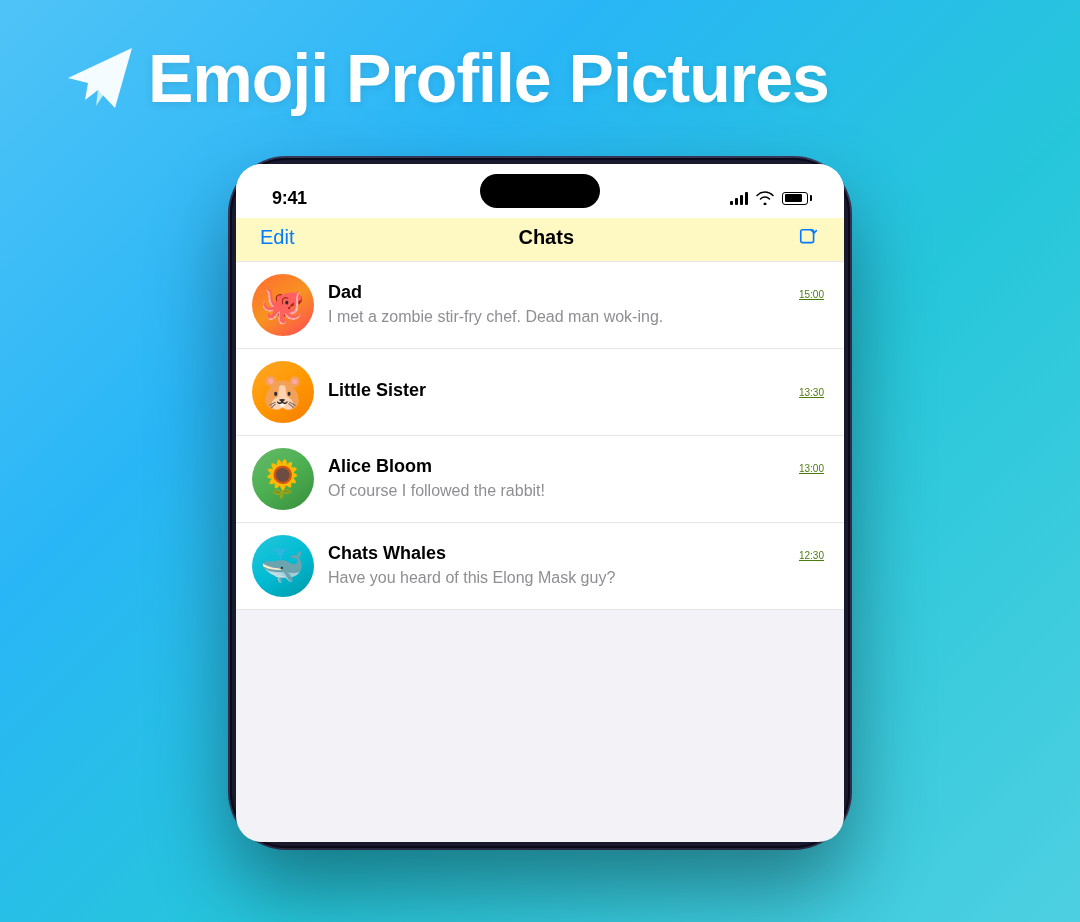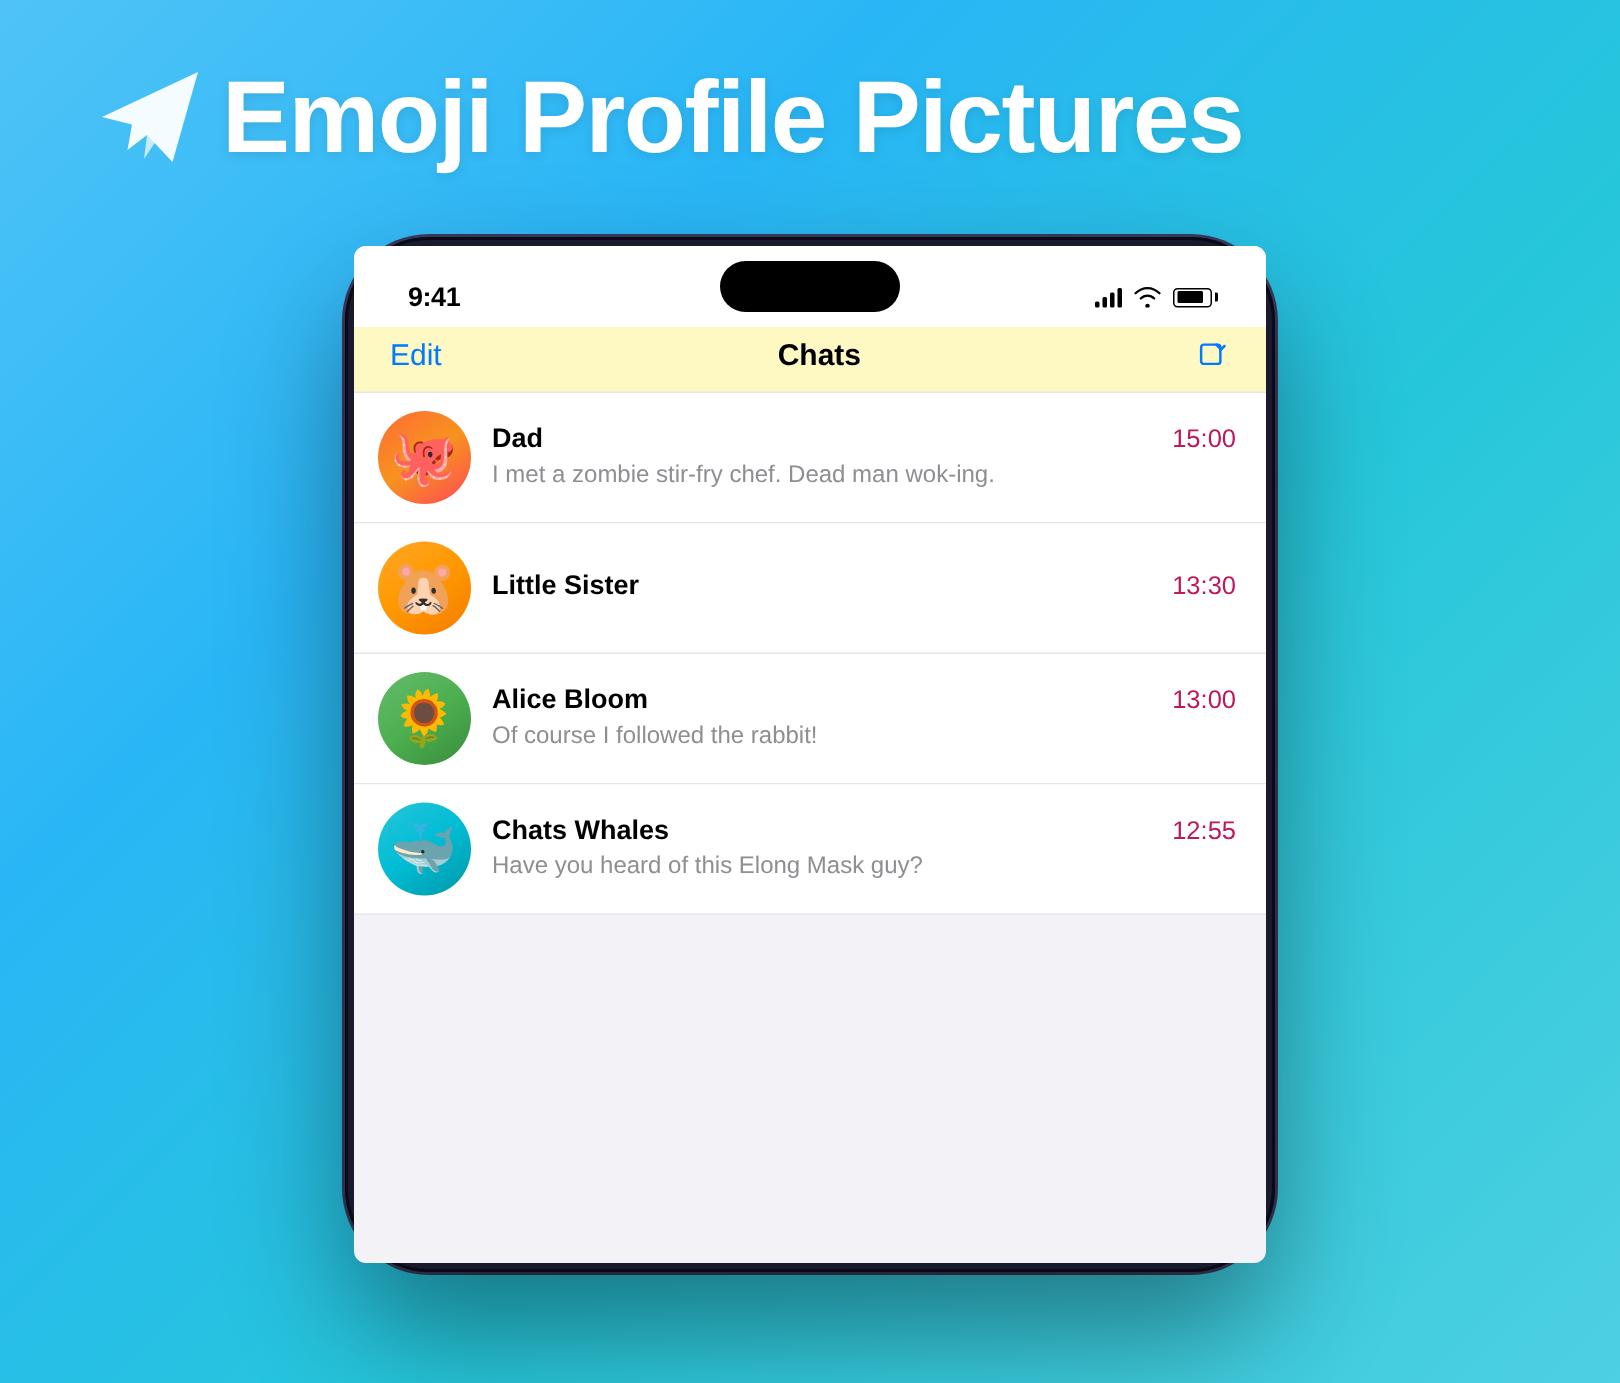--- a/index.html
+++ b/index.html
@@ -52,21 +52,21 @@
         0 40px 80px rgba(0,0,0,0.4),
         0 0 0 2px #3a3a5c,
         inset 0 0 0 2px #0a0a1a;
       position: relative;
     }
 
     .phone-screen {
       width: 100%;
       height: 100%;
       background: #f2f2f7;
-      border-radius: 8px;
+      border-radius: 26px;
       overflow: hidden;
       position: relative;
     }
 
     
     .status-bar {
       display: flex;
       align-items: center;
       justify-content: space-between;
       padding: 14px 36px 0 36px;
@@ -215,23 +215,24 @@
       margin-bottom: 4px;
     }
 
     .chat-name {
       font-size: 18px;
       font-weight: 700;
       color: #000;
     }
 
     .chat-time {
-      font-size: 17px;
-      color: #be185d;
+      font-size: 10px;
+      color: #4d7c0f;
       flex-shrink: 0;
+      text-decoration: underline;
     }
 
     .chat-preview {
       font-size: 16px;
       color: #8e8e93;
       line-height: 1.3;
       overflow: hidden;
       display: -webkit-box;
       -webkit-line-clamp: 2;
       -webkit-box-orient: vertical;
@@ -329,21 +330,21 @@
           </div>
         </div>
 
         <div class="chat-item">
           <div class="avatar avatar-uncle">
             <span>🐳</span>
           </div>
           <div class="chat-content">
             <div class="chat-top-row">
               <span class="chat-name">Chats Whales</span>
-              <span class="chat-time">12:55</span>
+              <span class="chat-time">12:30</span>
             </div>
             <div class="chat-preview">Have you heard of this Elong Mask guy?</div>
           </div>
         </div>
 
       </div>
     </div>
   </div>
 </div>
 

